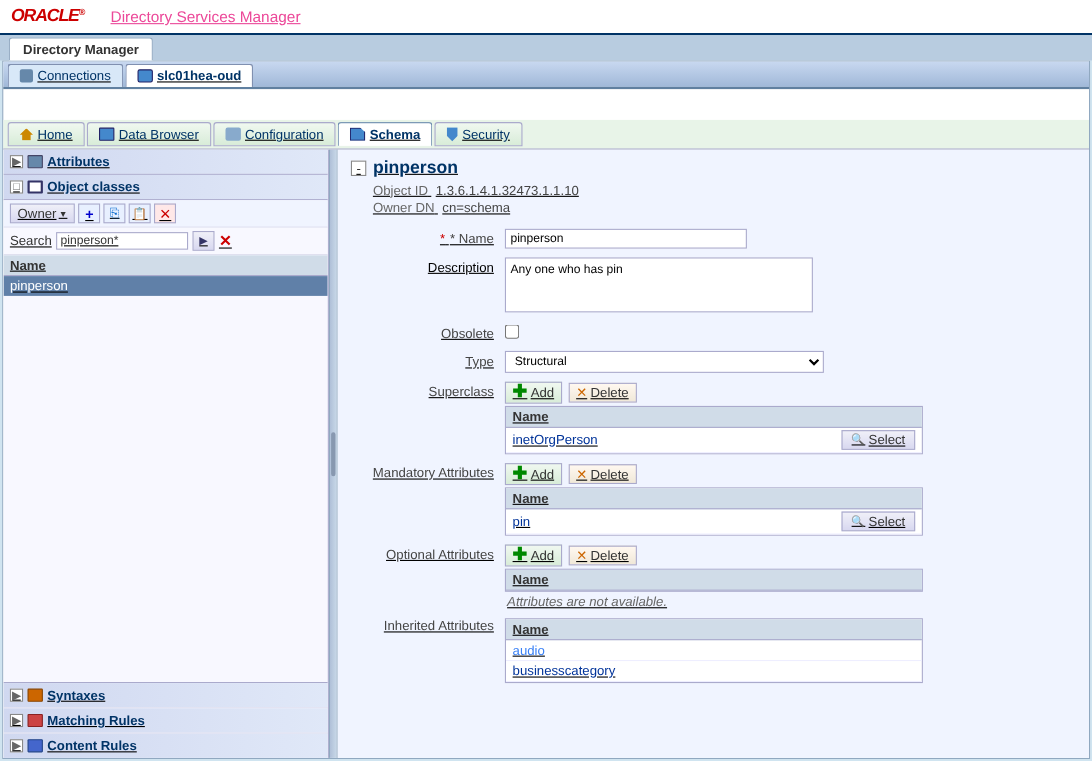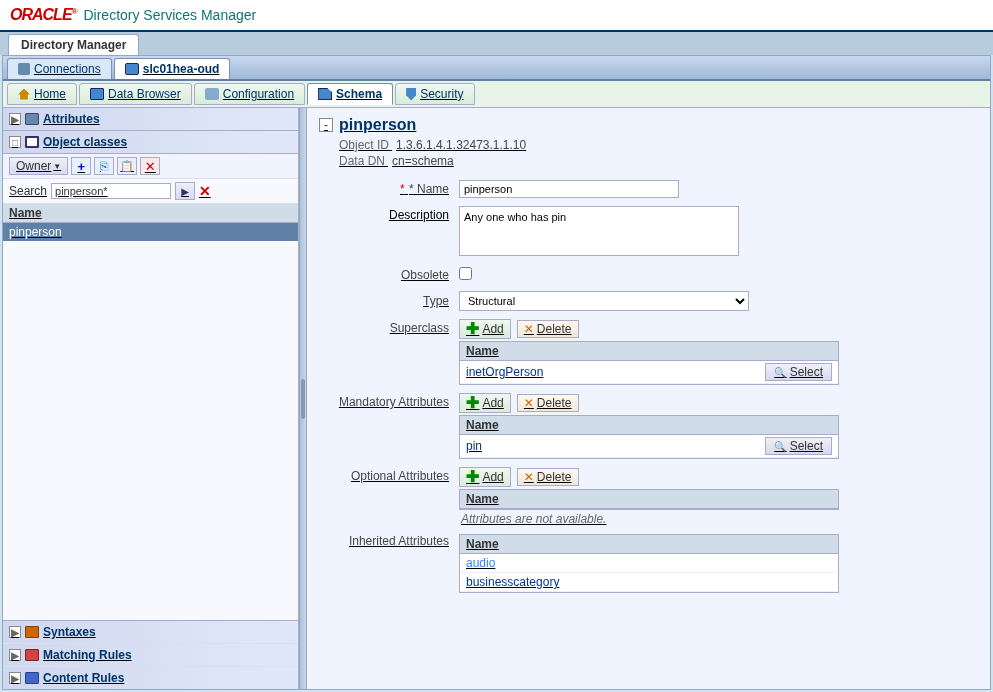--- a/index.html
+++ b/index.html
@@ -41,20 +41,21 @@
     }
 
     
     #nav-tabs {
       background: #e8f4e8;
       border-bottom: 1px solid #aac;
       display: flex;
       align-items: center;
       padding: 2px 4px;
       gap: 2px;
+      margin-top: 28px;
     }
 
     
     #content-layout {
       display: flex;
       height: calc(100% - 58px);
     }
 
     
     #left-panel {
@@ -83,21 +84,21 @@
       padding: 8px 12px;
     }
   </style>
 </head>
 <body>
 
 <div id="top-bar">
   <span id="oracle-logo">
     <span style="color:#cc0000; font-style:italic; font-weight:bold; font-size:16px; letter-spacing:-1px;">ORACLE</span><sup style="color:#cc0000; font-size:8px;">®</sup>
   </span>
-  <span id="app-title" style="color:#0f766e; font-size:14px; margin-left:6px;">Directory Services Manager</span>
+  <span id="app-title" style="color:#ec4899; font-size:14px; margin-left:23px;text-decoration:underline;">Directory Services Manager</span>
 </div>
 
 <div style="background: #b8cce0; padding: 2px 4px 0 8px; display:flex; align-items:flex-end;">
   <div style="background: white; border: 1px solid #90a8c0; border-bottom: none; padding: 3px 12px; font-weight:bold; color:#333; font-size:11px; border-radius:3px 3px 0 0;">
     <span>Directory Manager</span>
   </div>
 </div>
 
 <div id="main-area" style="background:white; border:1px solid #90a8c0; margin:0 2px 2px 2px; height:635px; display:flex; flex-direction:column;">
 
@@ -210,21 +211,21 @@
           <span>-</span>
         </div>
         <span style="font-size:16px; font-weight:bold; color:#003366;">pinperson</span>
       </div>
 
       <div style="color:#444; margin-bottom:2px; font-size:11px; margin-left:20px;">
         <span style="color:#666;">Object ID</span>
         <span style="margin-left:4px;">1.3.6.1.4.1.32473.1.1.10</span>
       </div>
       <div style="color:#444; margin-bottom:8px; font-size:11px; margin-left:20px;">
-        <span style="color:#666;">Data DN</span>
+        <span style="color:#666;">Owner DN</span>
         <span style="margin-left:4px;">cn=schema</span>
       </div>
 
       <table style="border-collapse:collapse; width:100%;">
         <tbody>
 
           <tr>
             <td style="text-align:right; color:#444; width:140px; padding:4px 10px 4px 0; white-space:nowrap; vertical-align:middle;">
               <span style="color:#cc0000;">*</span>
               <span style="margin-left:1px;">* Name</span>

